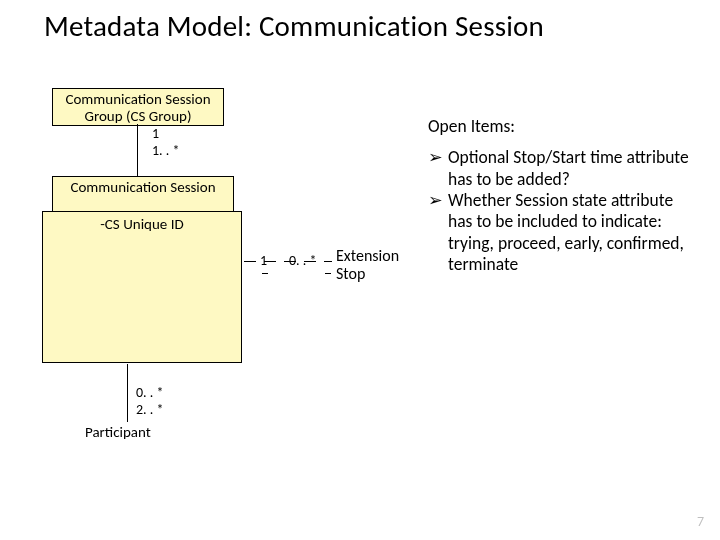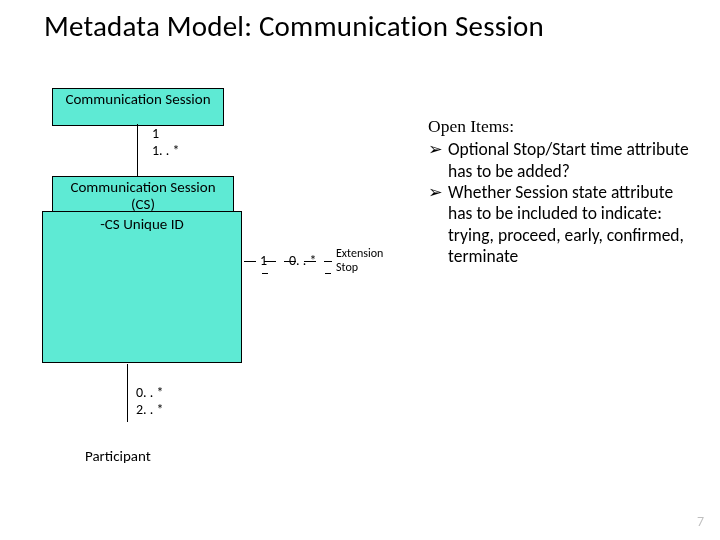--- a/index.html
+++ b/index.html
@@ -20,21 +20,21 @@
     text-align: center;
     font-size: 29px;
     letter-spacing: 0.2px;
   }
   .box {
     position: absolute;
     border: 1px solid #000;
     text-align: center;
     font-size: 15px;
     line-height: 1.15;
-    background: #5eead4;
+    background: #fef9c3;
   }
   .box-group {
     left: 52px;
     top: 88px;
     width: 170px;
     height: 34px;
     padding-top: 2px;
   }
   .box-cs-head {
     left: 52px;
@@ -59,39 +59,38 @@
     background: #000;
   }
   .mult {
     position: absolute;
     font-size: 14px;
   }
   .ext-label {
     position: absolute;
     left: 336px;
     top: 247px;
-    font-size: 12px;
+    font-size: 16px;
     line-height: 1.15;
   }
   .participant {
     position: absolute;
     left: 85px;
     top: 423px;
     font-size: 15px;
-    margin-top: 24px;
   }
   .open-items {
     position: absolute;
     left: 428px;
     top: 116px;
     width: 270px;
     font-size: 17.5px;
     line-height: 1.22;
   }
-  .open-items .hdr { margin-bottom: 2px; font-family: Liberation Serif, serif; }
+  .open-items .hdr { margin-bottom: 10px; }
   .open-items .item { display: flex; }
   .open-items .bullet { width: 20px; flex: 0 0 20px; }
   .page-num {
     position: absolute;
     right: 16px;
     bottom: 10px;
     color: #bfbfbf;
     font-size: 14px;
   }
   .dash {
@@ -100,29 +99,29 @@
     height: 1px;
   }
 </style>
 </head>
 <body>
 
 <div class="title">Metadata Model: Communication Session</div>
 
 <div class="box box-group">
   <div>Communication Session</div>
+  <div>Group (CS Group)</div>
 </div>
 
 <div class="v-line" style="left:137px; top:124px; height:52px;"></div>
 <div class="mult" style="left:152px; top:125px;">1</div>
 <div class="mult" style="left:152px; top:142px;">1. . *</div>
 
 <div class="box box-cs-head">
   <div>Communication Session</div>
-  <div>(CS)</div>
 </div>
 
 <div class="box box-cs-body">
   <div style="text-align:center;">-CS Unique ID</div>
 </div>
 
 <div class="dash" style="left:244px; top:261px; width:12px;"></div>
 <div class="dash" style="left:264px; top:261px; width:12px;"></div>
 <div class="dash" style="left:284px; top:261px; width:12px;"></div>
 <div class="dash" style="left:304px; top:261px; width:12px;"></div>

